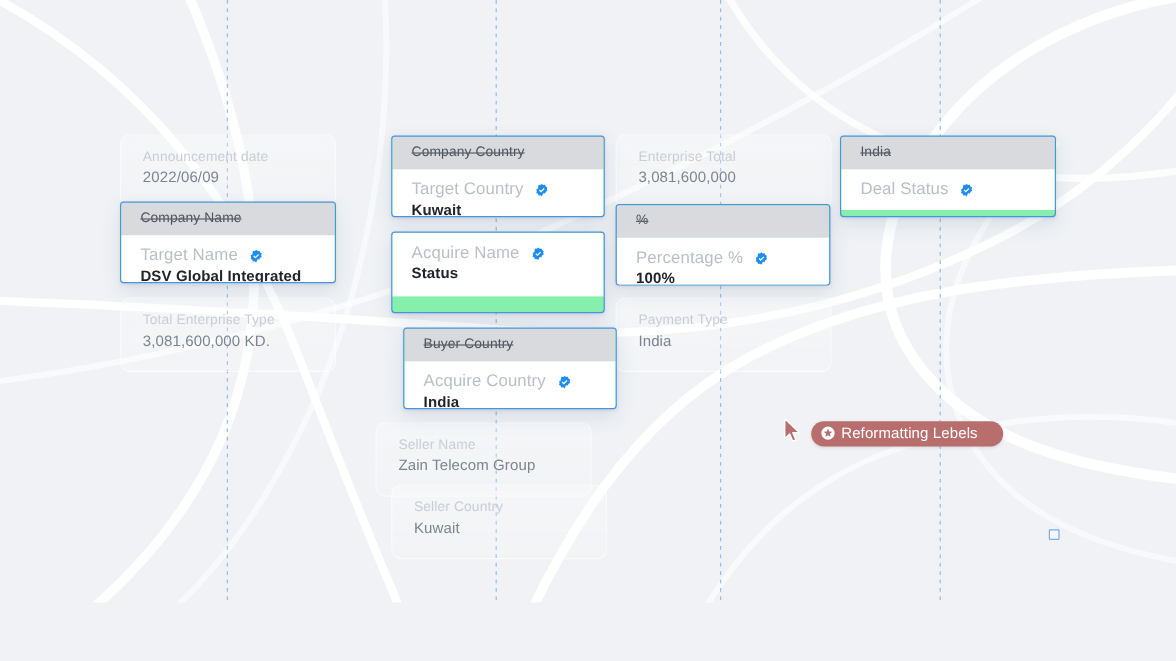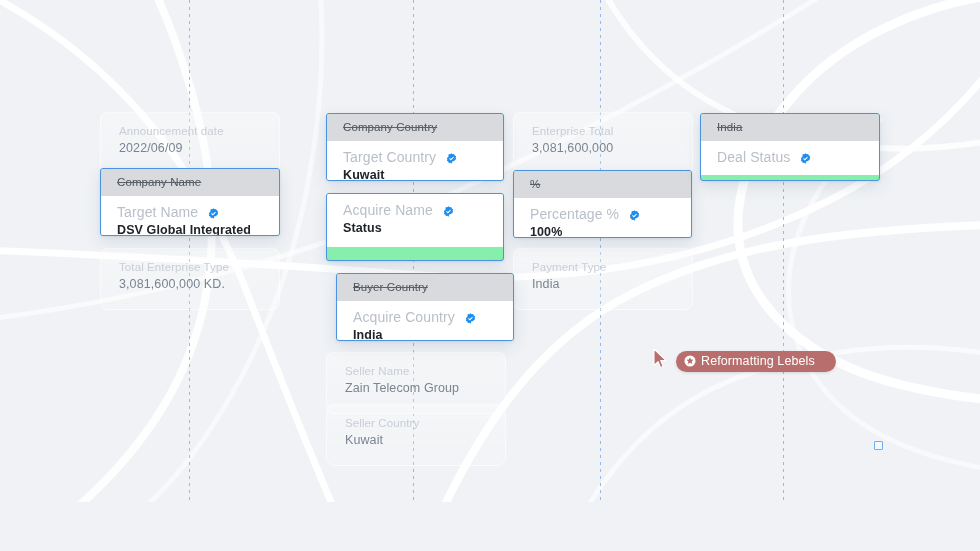--- a/index.html
+++ b/index.html
@@ -121,21 +121,21 @@
   <div class="card ghost" style="left:513px;top:112px;width:180px;height:62px">
     <div class="c-head">Enterprise Total</div>
     <div class="c-val">3,081,600,000</div>
   </div>
 
   <div class="card ghost" style="left:513px;top:248px;width:180px;height:62px">
     <div class="c-head">Payment Type</div>
     <div class="c-val">India</div>
   </div>
 
-  <div class="card ghost" style="left:326px;top:352px;width:180px;height:62px">
+  <div class="card ghost" style="left:313px;top:352px;width:180px;height:62px">
     <div class="c-head">Seller Name</div>
     <div class="c-val">Zain Telecom Group</div>
   </div>
 
   <div class="card ghost" style="left:326px;top:404px;width:180px;height:62px">
     <div class="c-head">Seller Country</div>
     <div class="c-val">Kuwait</div>
   </div>
 
   <div class="card active" style="left:100px;top:168px;width:180px;height:68px">

